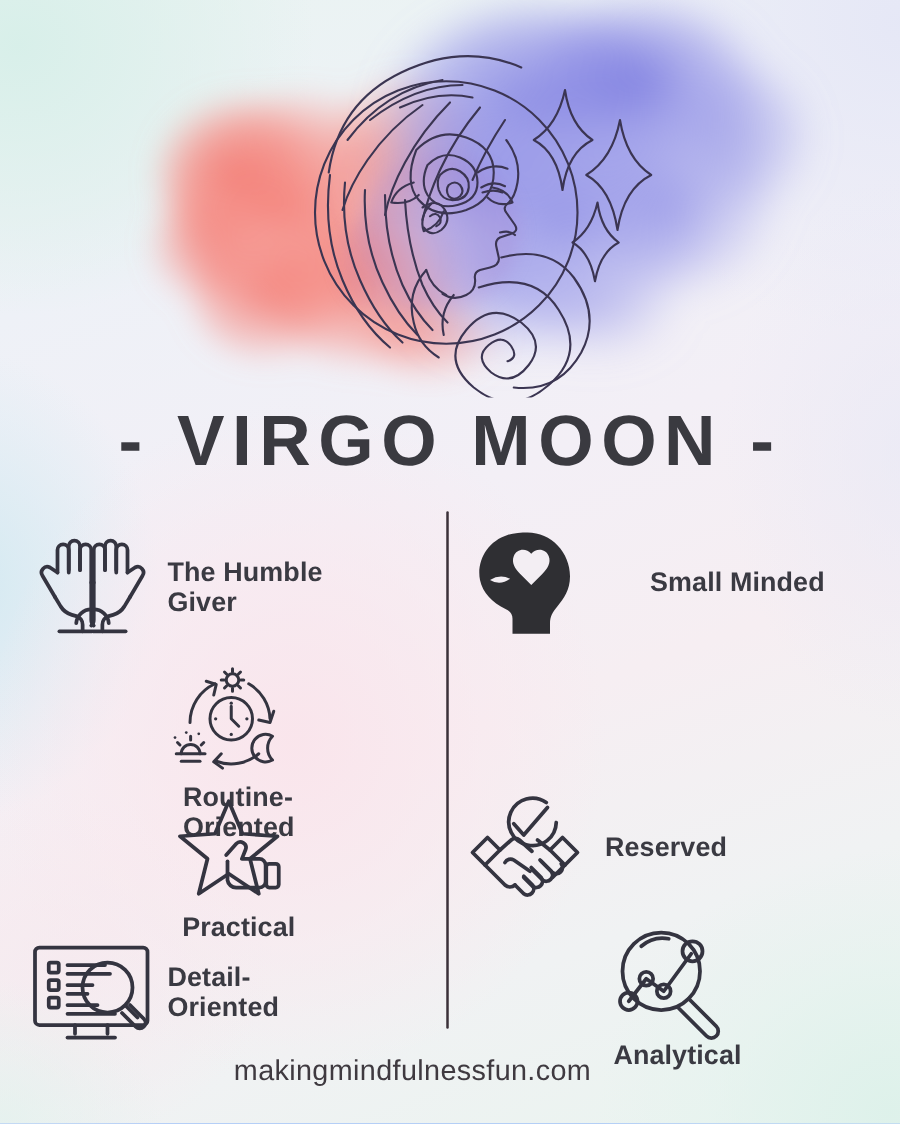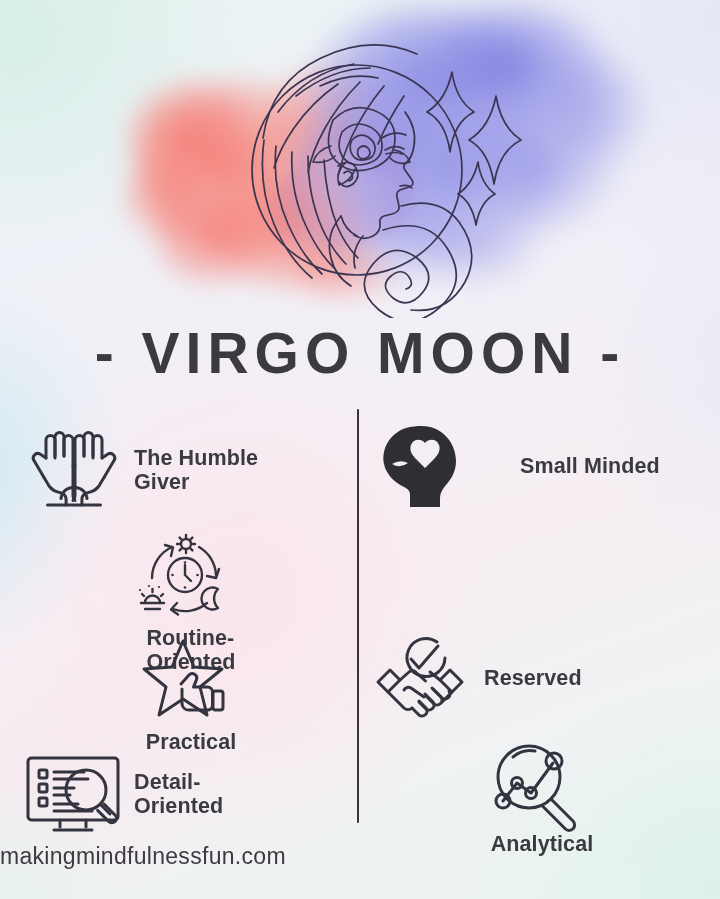--- a/index.html
+++ b/index.html
@@ -157,21 +157,21 @@
 
   #col-right .trait-icon { width: 100px; }
   #col-right .trait-label { margin-left: 14px; }
 
   
   #footer {
     position: absolute;
     left: 0;
     top: 843px;
     width: 660px;
-    text-align: left;
+    text-align: center;
     font-size: 23px;
     font-weight: normal;
     letter-spacing: 0.3px;
     color: #3f3a40;
   }
 </style>
 </head>
 <body>
 
 <div id="poster">

